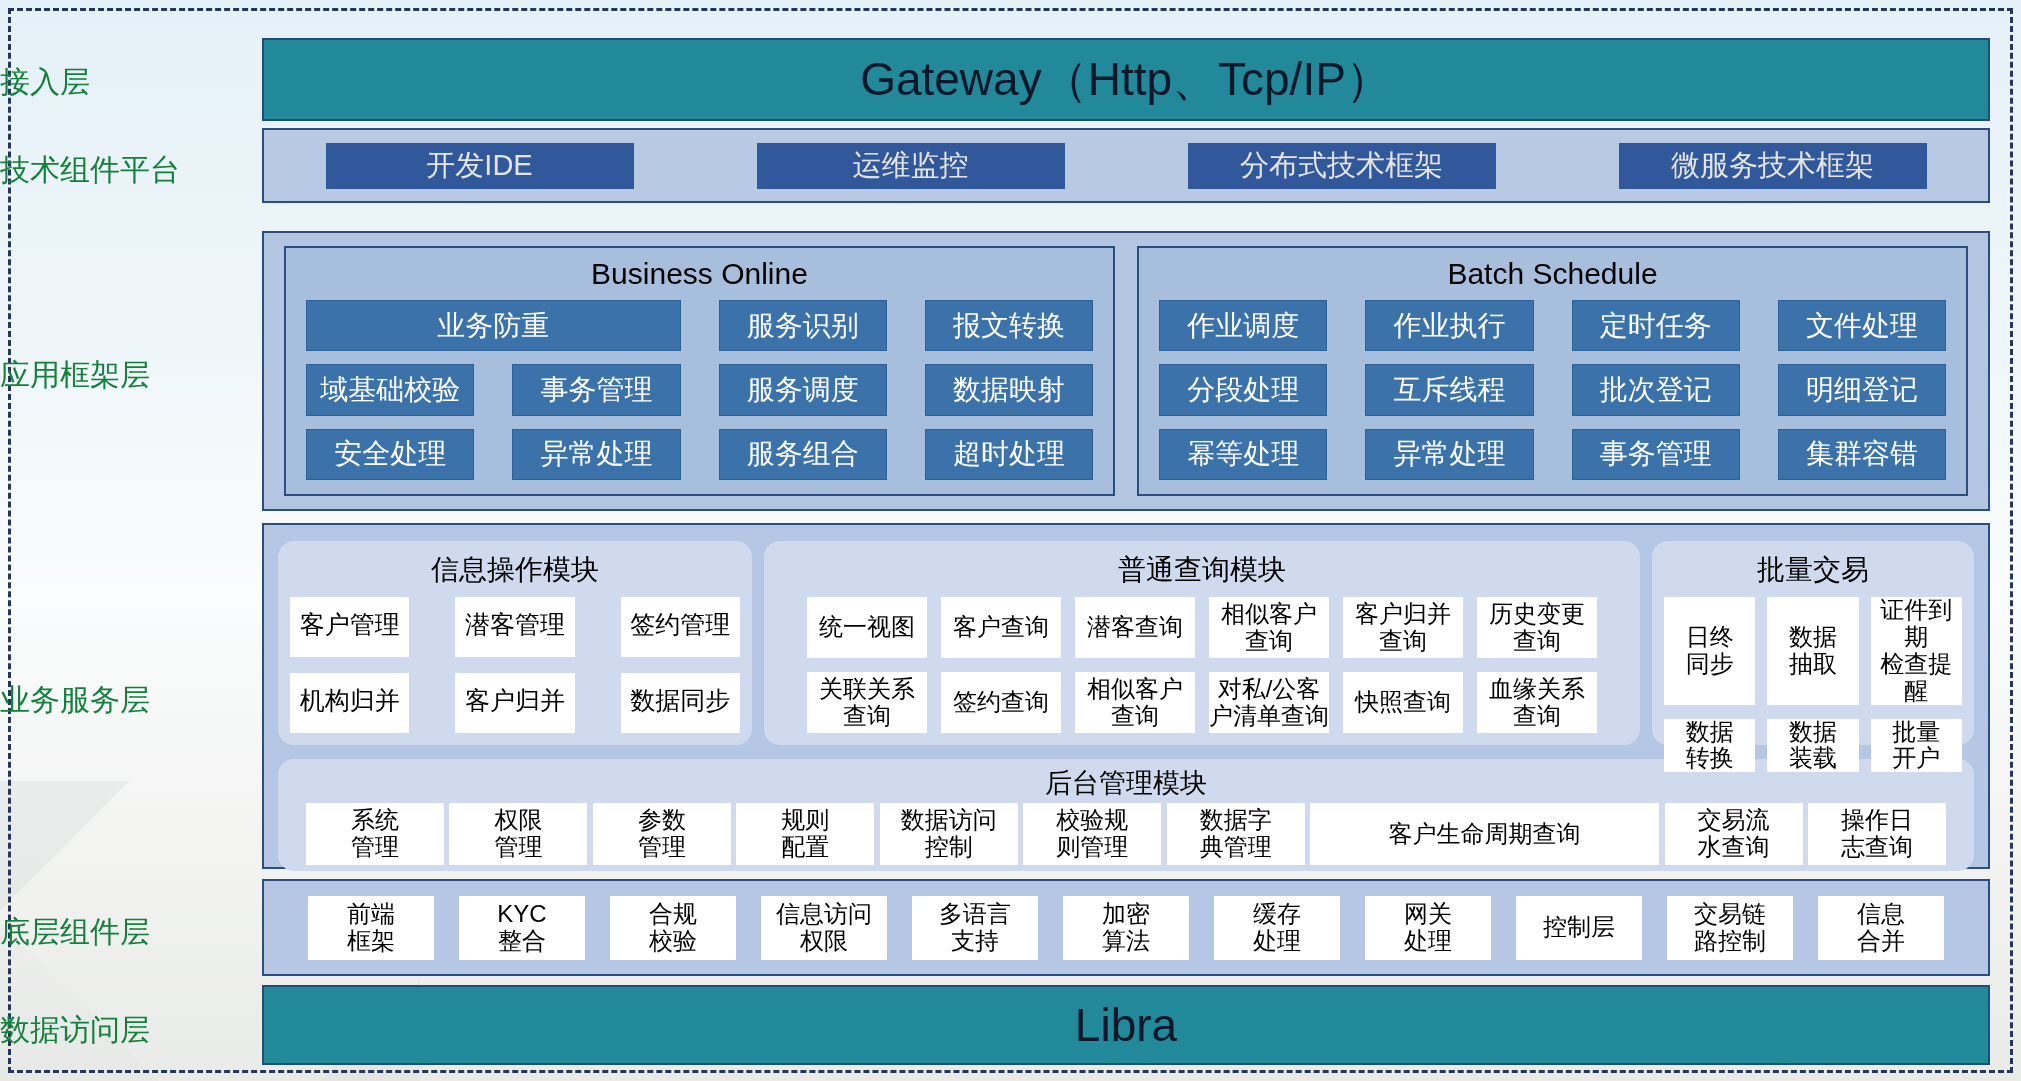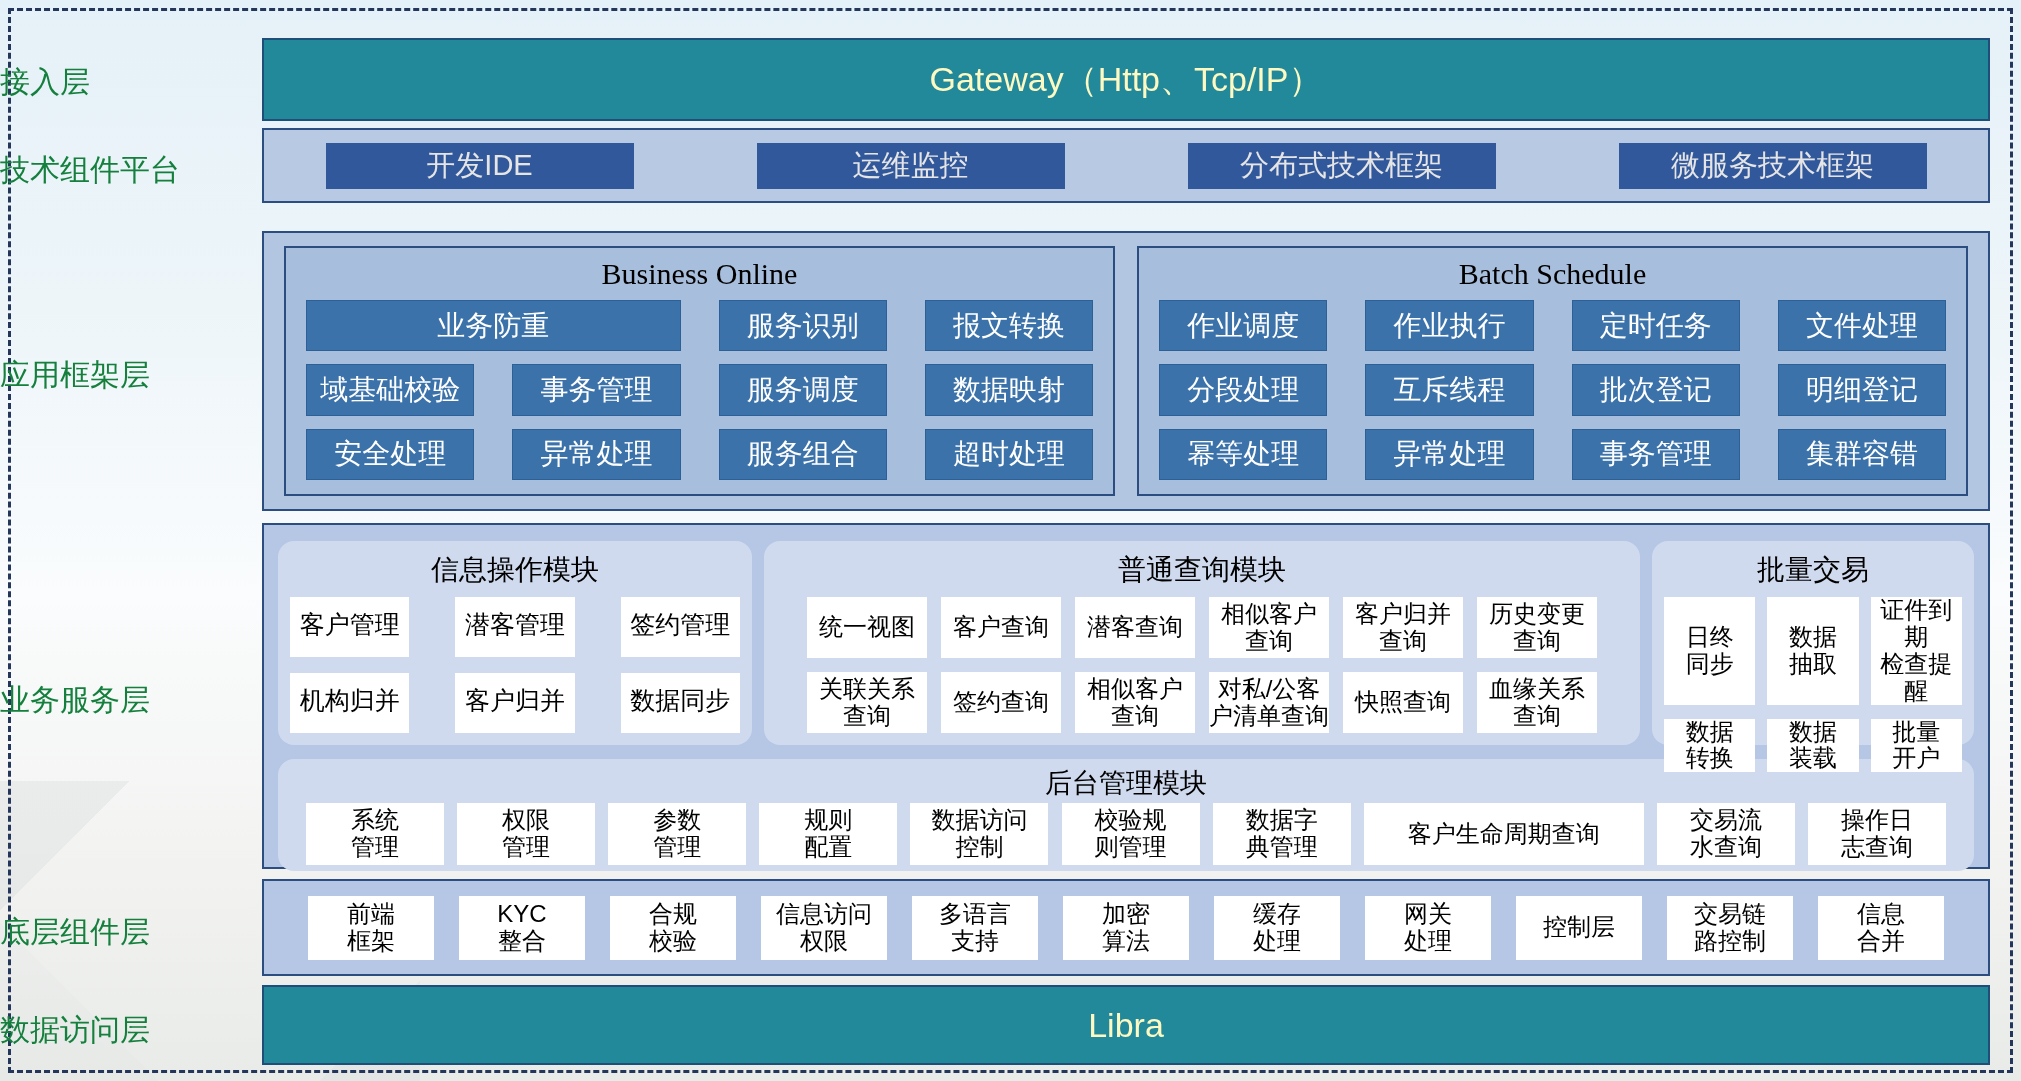--- a/index.html
+++ b/index.html
@@ -12,29 +12,29 @@
     background:
       linear-gradient(135deg,rgba(190,195,200,.55) 0 18%,transparent 18%),
       linear-gradient(315deg,rgba(205,210,214,.5) 0 14%,transparent 14%),
       linear-gradient(45deg,rgba(225,228,230,.6) 0 22%,transparent 22%);
   }
   .frame{position:absolute;top:8px;left:8px;right:8px;bottom:8px;border:3px dashed #24365a;}
 
   .layer-label{position:absolute;left:0;width:262px;font-size:30px;color:#15803d;font-family:Liberation Mono, monospace;}
 
   .teal-bar{position:absolute;left:262px;width:1728px;background:#21899a;border:2px solid #1f4e79;
-    box-sizing:border-box;display:flex;align-items:center;justify-content:center;color:#fef9c3;font-size:34px;}
+    box-sizing:border-box;display:flex;align-items:center;justify-content:center;color:#0f172a;font-size:46px;}
 
   .tech-panel{position:absolute;left:262px;top:128px;width:1728px;height:75px;background:#b7c9e3;
     border:2px solid #2b4d80;box-sizing:border-box;display:flex;justify-content:space-around;align-items:center;}
   .tech-btn{width:308px;height:46px;background:#32589c;color:#e5e5e5;font-size:29px;
     display:flex;align-items:center;justify-content:center;}
 
   .app-panel{position:absolute;left:262px;top:231px;width:1728px;height:280px;background:#b2c5e1;
-    border:2px solid #2b4d80;box-sizing:border-box;display:flex;gap:22px;padding:13px 20px;font-family:Liberation Serif, serif;}
+    border:2px solid #2b4d80;box-sizing:border-box;display:flex;gap:22px;padding:13px 20px;}
   .group{flex:1;background:#a8bedd;border:2px solid #2b4d80;box-sizing:border-box;
     display:flex;flex-direction:column;padding:4px 20px 14px;}
   .group-title{text-align:center;font-size:30px;padding:5px 0 9px;color:#000;}
   .group-grid{flex:1;display:grid;grid-template-columns:repeat(4,1fr);gap:13px 38px;}
   .app-cell{background:#3c72aa;border:1px solid #2d6096;color:#fff;font-size:28px;
     display:flex;align-items:center;justify-content:center;}
   .app-cell.span2{grid-column:span 2;}
 
   .biz-panel{position:absolute;left:262px;top:523px;width:1728px;height:346px;background:#b5c7e5;
     border:2px solid #2b4d80;box-sizing:border-box;padding:16px 14px 12px;}
@@ -48,21 +48,21 @@
   .m-batch{width:322px;} .m-batch .module-grid{grid-template-columns:repeat(3,1fr);gap:14px 12px;}
   .wcell{background:#fff;display:flex;align-items:center;justify-content:center;text-align:center;
     font-size:25px;line-height:1.12;white-space:pre-line;}
   .m-query .wcell,.m-batch .wcell{font-size:24px;}
 
   .admin{margin-top:14px;background:#cfdaee;border-radius:16px;height:112px;box-sizing:border-box;
     display:flex;flex-direction:column;padding:0 28px 12px;}
   .admin-title{text-align:center;font-size:27px;padding:6px 0 2px;}
   .admin-row{flex:1;display:flex;justify-content:space-between;align-items:center;}
   .admin-row .wcell{width:138px;height:62px;font-size:24px;}
-  .admin-row .wcell.wide{width:280px;}
+  .admin-row .wcell.wide{width:349px;}
 
   .base-panel{position:absolute;left:262px;top:879px;width:1728px;height:97px;background:#b5c7e5;
     border:2px solid #2b4d80;box-sizing:border-box;display:flex;justify-content:space-between;
     align-items:center;padding:0 44px;}
   .base-panel .wcell{width:126px;height:64px;font-size:24px;}
 </style>
 </head>
 <body>
 
 <div class="bg-decor"></div>

